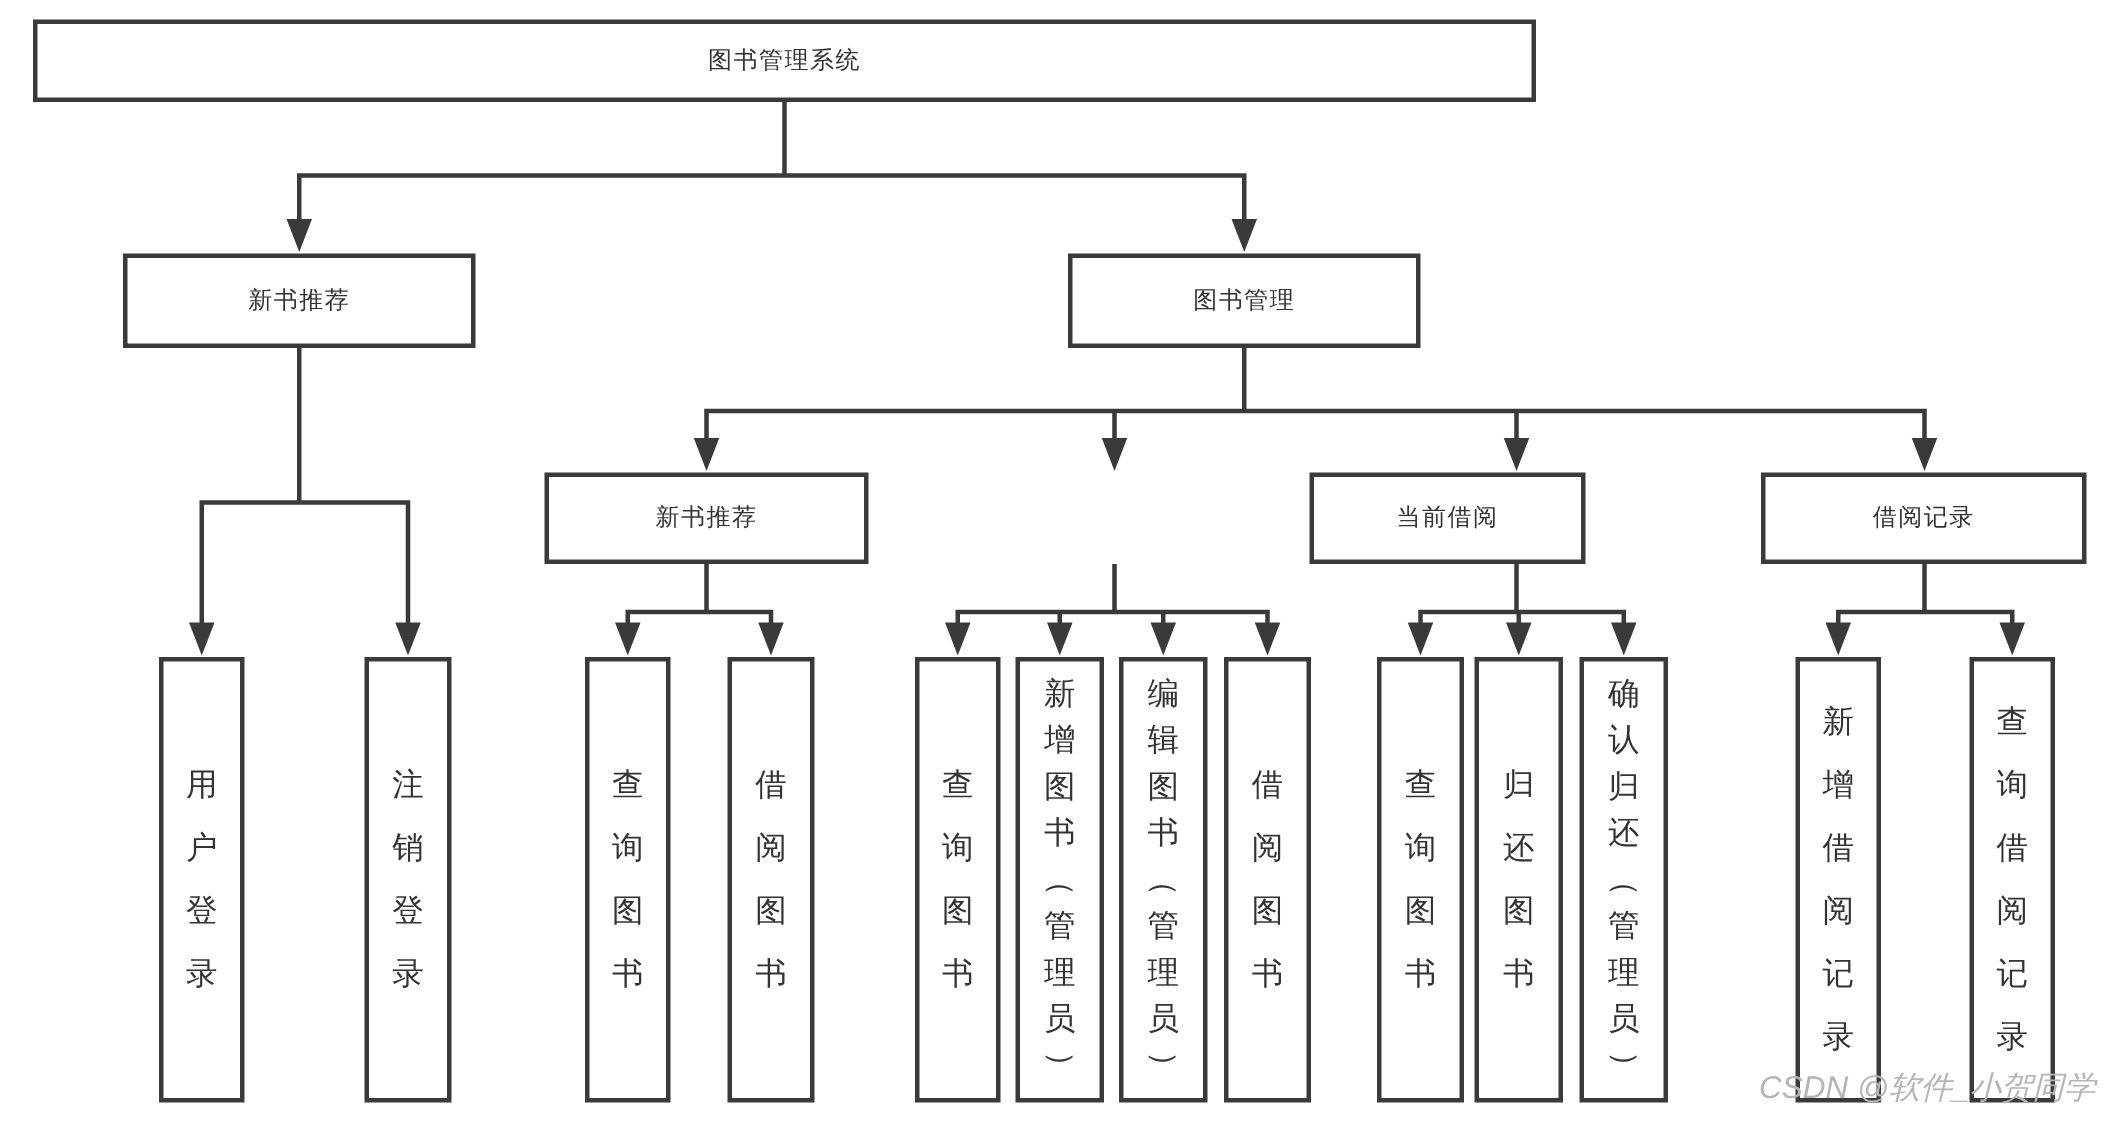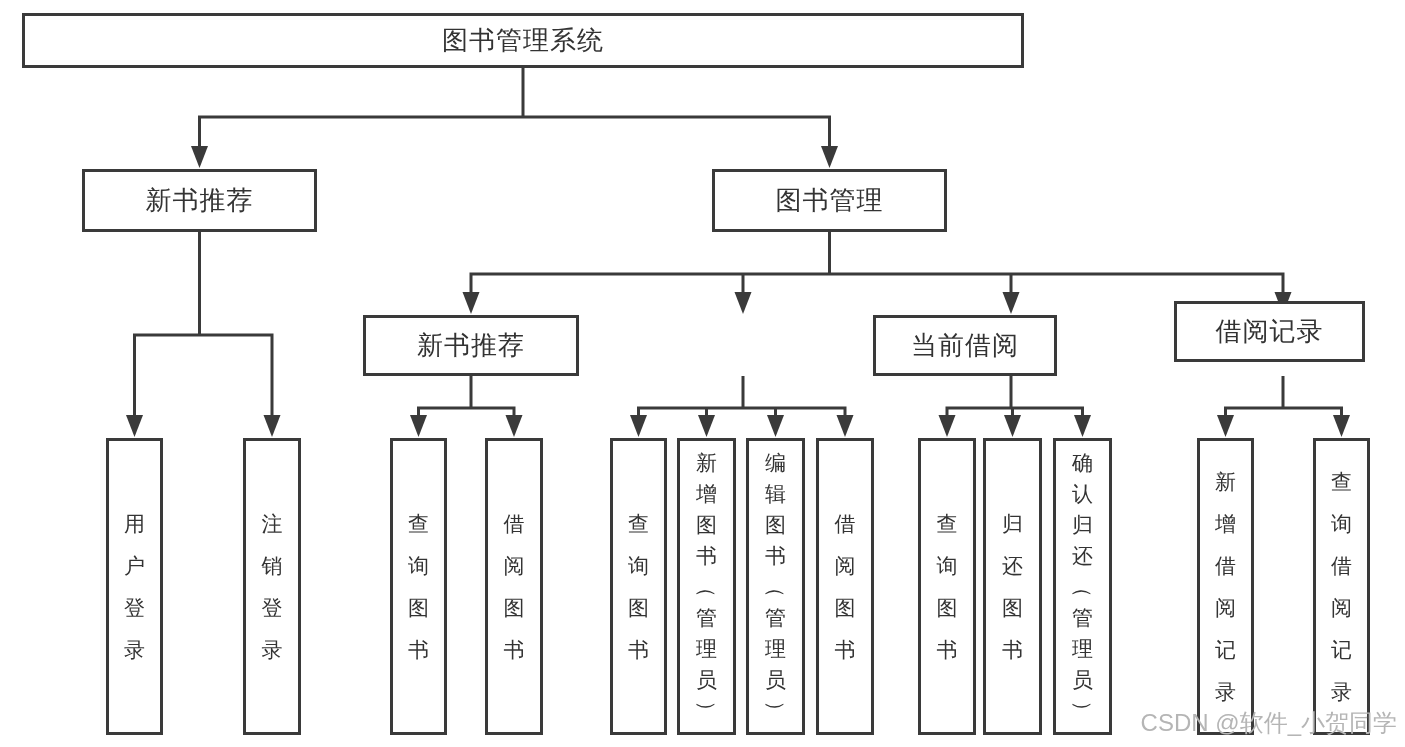--- a/index.html
+++ b/index.html
@@ -29,21 +29,21 @@
   .node {
     position: absolute;
     background: var(--bg);
     border: 3px solid var(--line);
     display: flex;
     align-items: center;
     justify-content: center;
     color: var(--text);
   }
   .hlabel {
-    font-size: 26px;
+    font-size: 16px;
     letter-spacing: 1px;
     color: var(--text);
     white-space: nowrap;
   }
   .vlabel {
     display: flex;
     flex-direction: column;
     align-items: center;
     justify-content: center;
     height: 100%;
@@ -53,24 +53,25 @@
     font-size: 21px;
     line-height: 22px;
     height: 22px;
     display: block;
   }
   .vlabel span.rot { transform: rotate(90deg); }
   .watermark {
     position: absolute;
     right: 8px;
     bottom: 8px;
-    font-size: 24px;
+    font-size: 21px;
     color: var(--watermark);
     white-space: nowrap;
     z-index: 5;
+    font-style: italic;
   }
 </style>
 </head>
 <body>
 
 <div class="canvas">
 
   <svg class="wires" viewBox="0 0 1405 747" aria-hidden="true">
     <g stroke="#3a3a3a" stroke-width="3" fill="none">
 
@@ -121,21 +122,21 @@
   <div class="node" style="left:363px;top:315px;width:216px;height:61px">
     <span class="hlabel">新书推荐</span>
   </div>
 
   <div class="node" style="left:712px;top:169px;width:235px;height:63px">
     <span class="hlabel">图书管理</span>
   </div>
   <div class="node" style="left:873px;top:315px;width:184px;height:61px">
     <span class="hlabel">当前借阅</span>
   </div>
-  <div class="node" style="left:1174px;top:301px;width:191px;height:61px">
+  <div class="node" style="left:1174px;top:315px;width:217px;height:61px">
     <span class="hlabel">借阅记录</span>
   </div>
 
   <div class="node" style="left:106px;top:438px;width:57px;height:297px">
     <span class="vlabel" style="gap: 20px;">
         <span>用</span>
         <span>户</span>
         <span>登</span>
         <span>录</span>
       </span>

